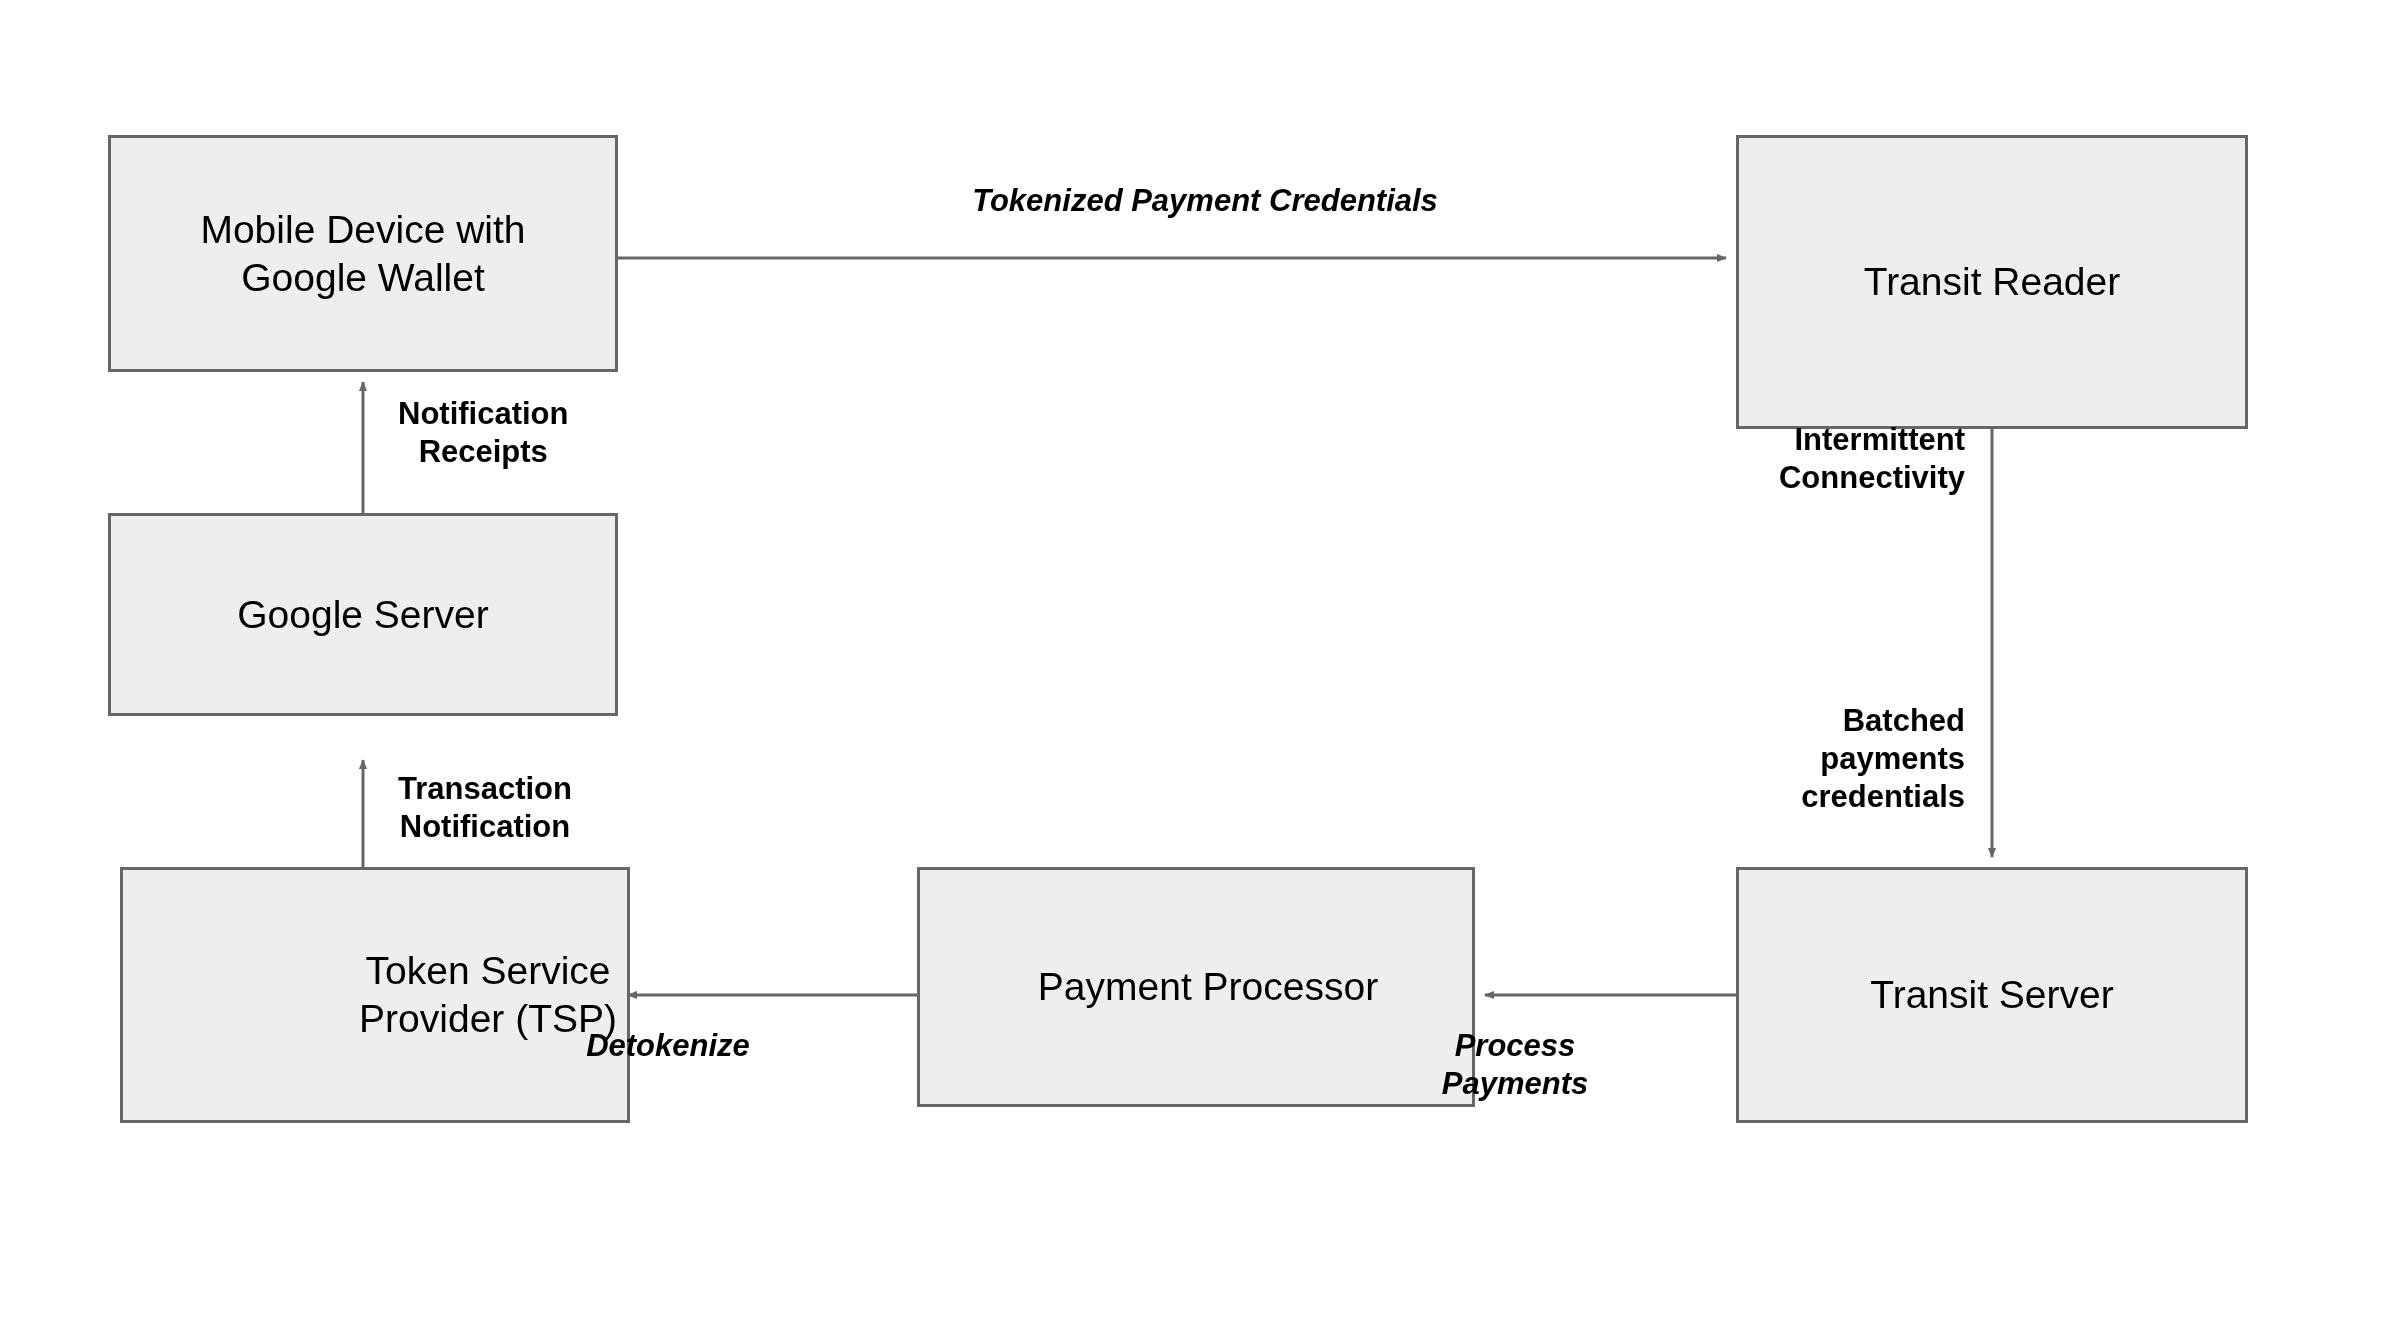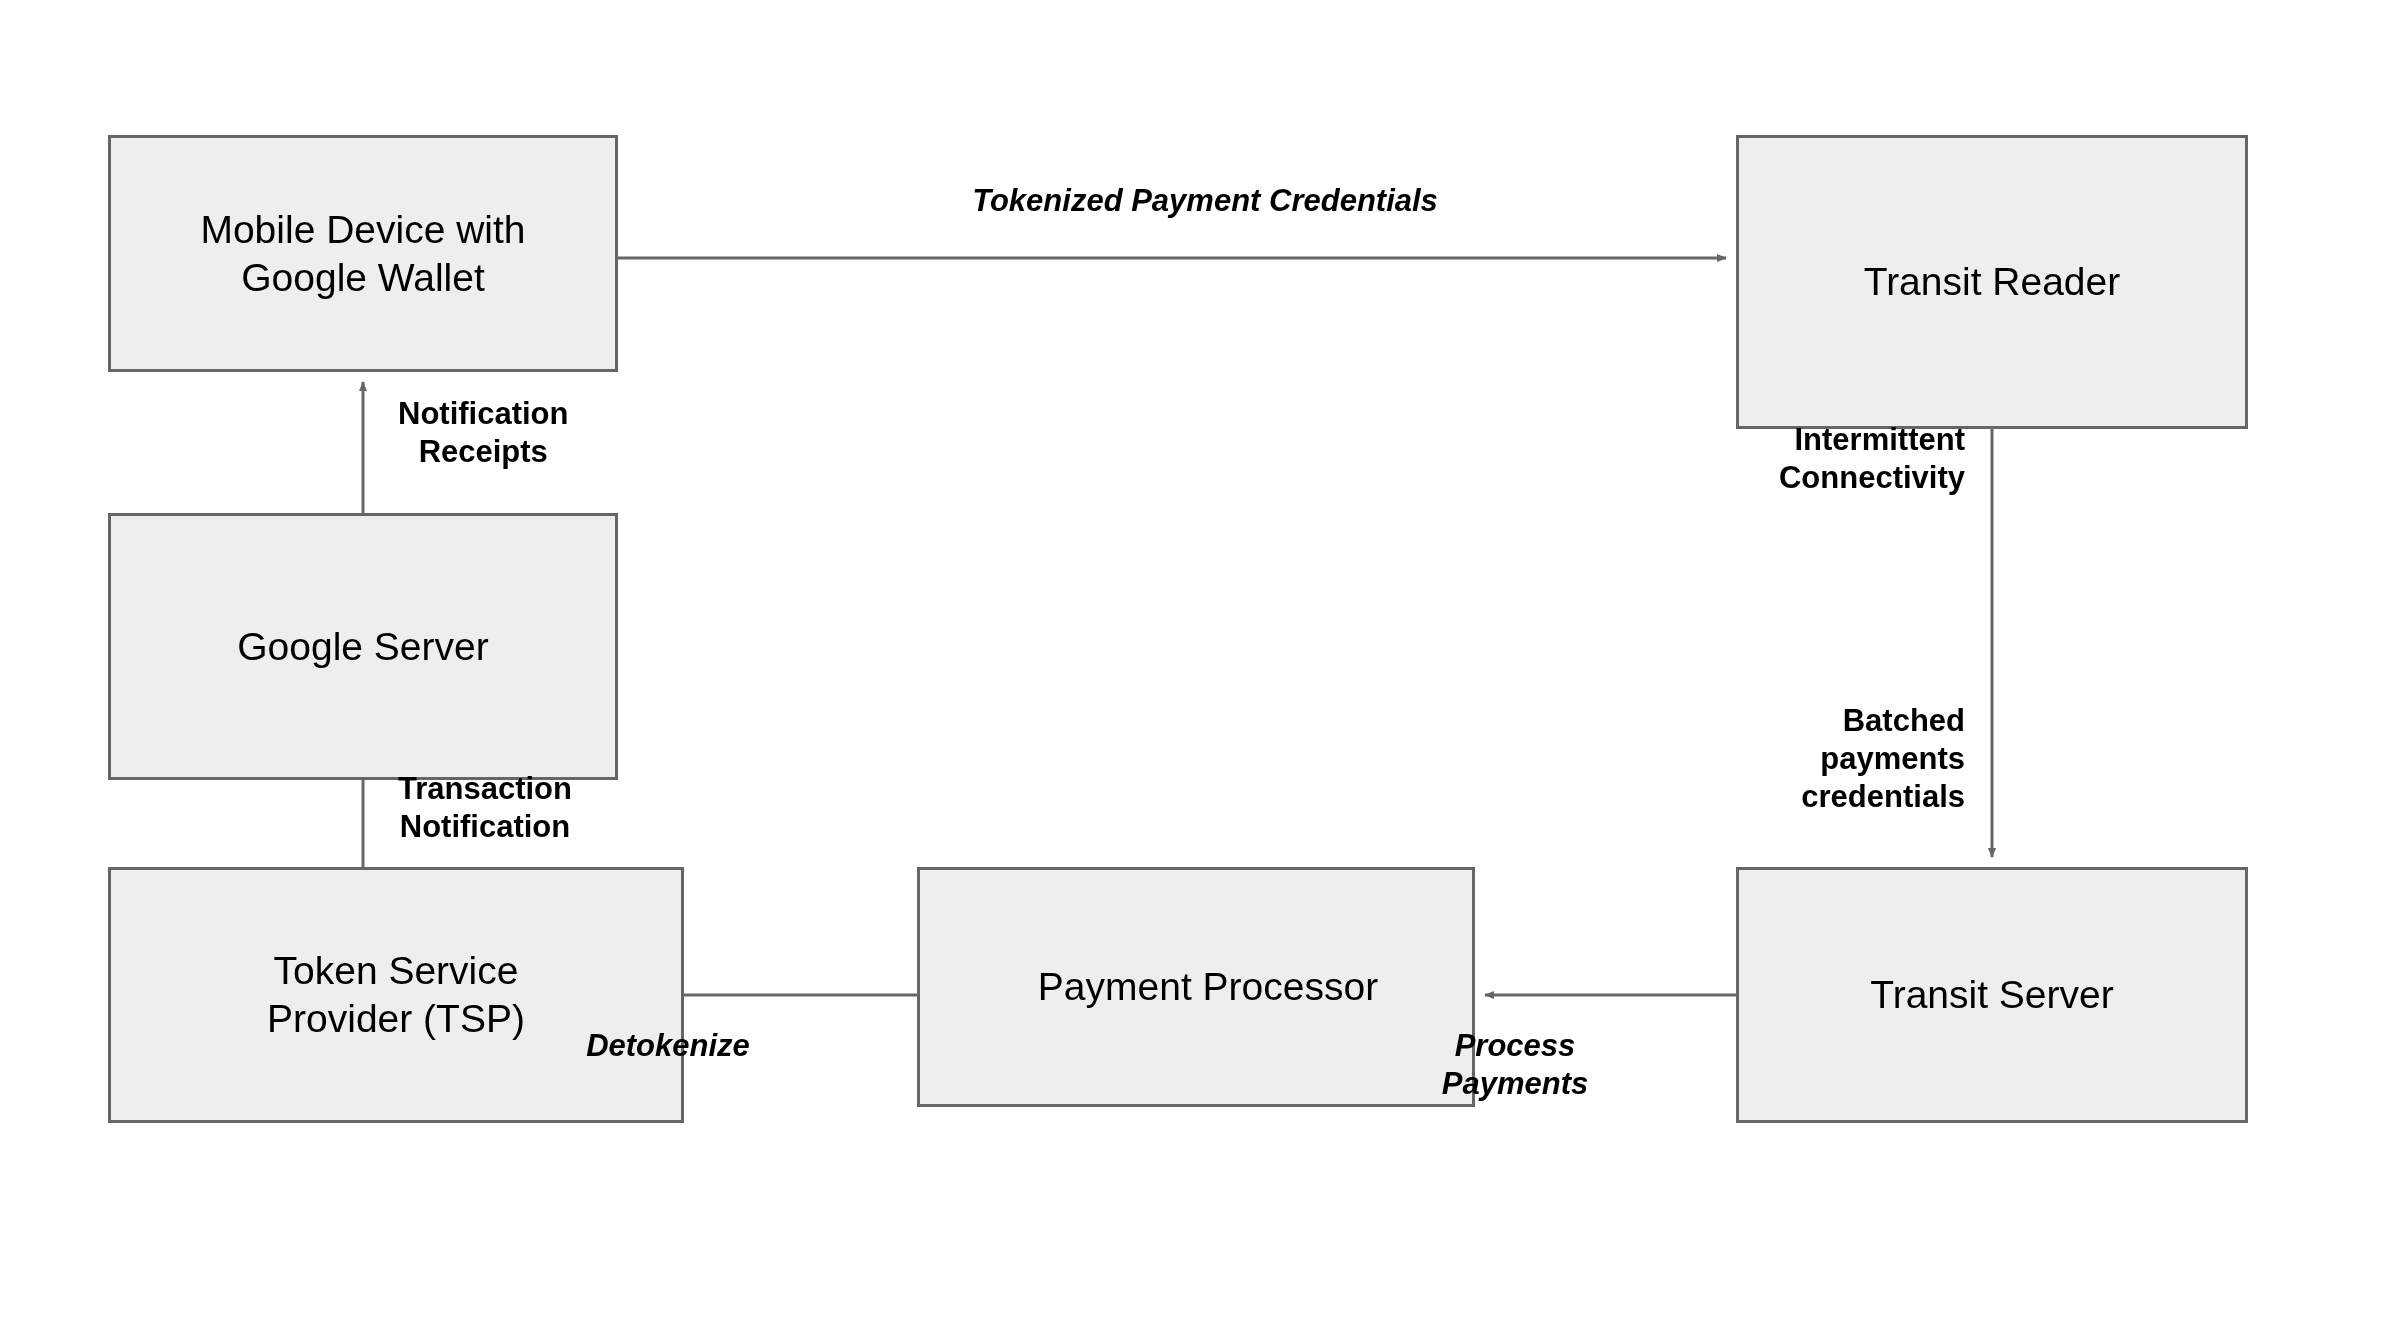--- a/index.html
+++ b/index.html
@@ -56,22 +56,22 @@
     line-height: 1.22;
     white-space: pre-line;
   }
   .el-center { text-align: center; transform: translateX(-50%); font-style: italic; }
   .el-left   { text-align: center; }
   .el-right  { text-align: right; transform: translateX(-100%); }
 
   
   #node-mobile-device   { left: 108px;  top: 135px;  width: 510px; height: 237px; }
   #node-transit-reader  { left: 1736px; top: 135px;  width: 512px; height: 294px; }
-  #node-google-server   { left: 108px;  top: 513px;  width: 510px; height: 267px; }
-  #node-tsp             { left: 108px;  top: 867px;  width: 576px; height: 256px; }
+  #node-google-server   { left: 108px;  top: 513px;  width: 510px; height: 203px; }
+  #node-tsp             { left: 120px;  top: 867px;  width: 510px; height: 256px; justify-content: flex-end; }
   #node-payment-proc    { left: 917px;  top: 867px;  width: 558px; height: 240px; padding-left: 24px; }
   #node-transit-server  { left: 1736px; top: 867px;  width: 512px; height: 256px; }
 
   
   #label-tokenized-credentials { left: 1205px; top: 182px; }
   #label-notification-receipts { left: 398px;  top: 395px; }
   #label-transaction-notification { left: 398px; top: 770px; }
   #label-detokenize            { left: 668px;  top: 1027px; }
   #label-process-payments      { left: 1515px; top: 1027px; }
   #label-intermittent-connectivity { left: 1965px; top: 398px; margin-top: 23px; }

